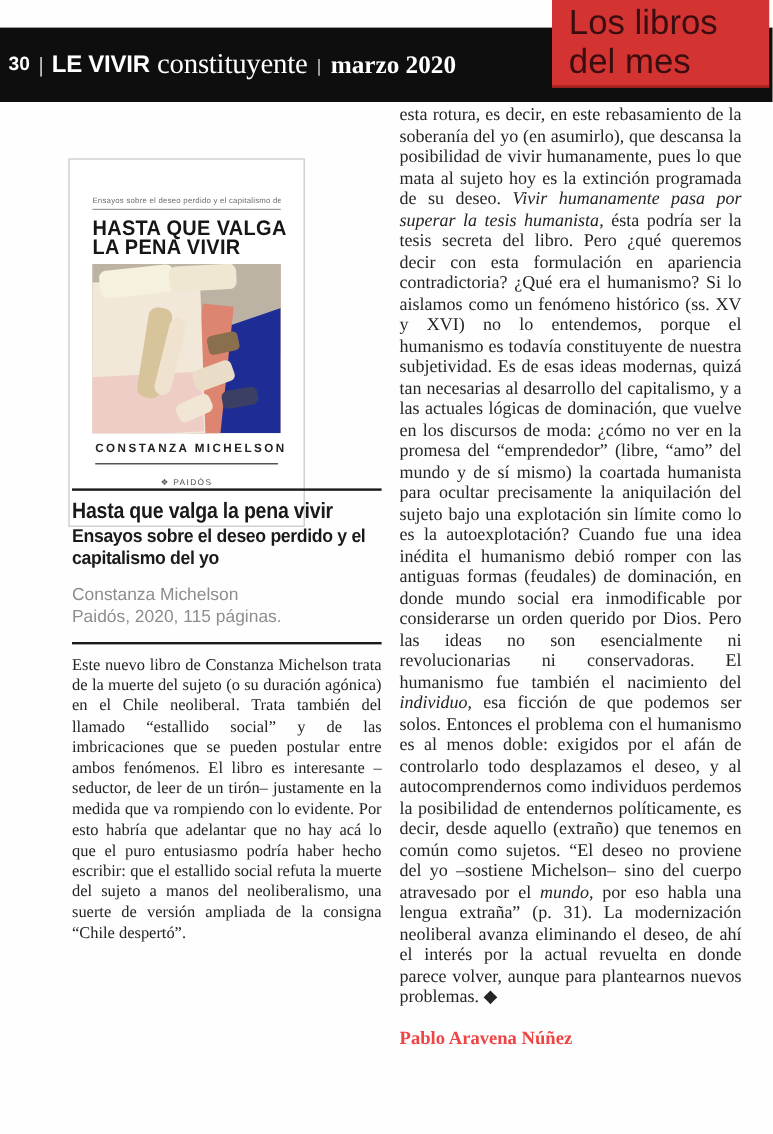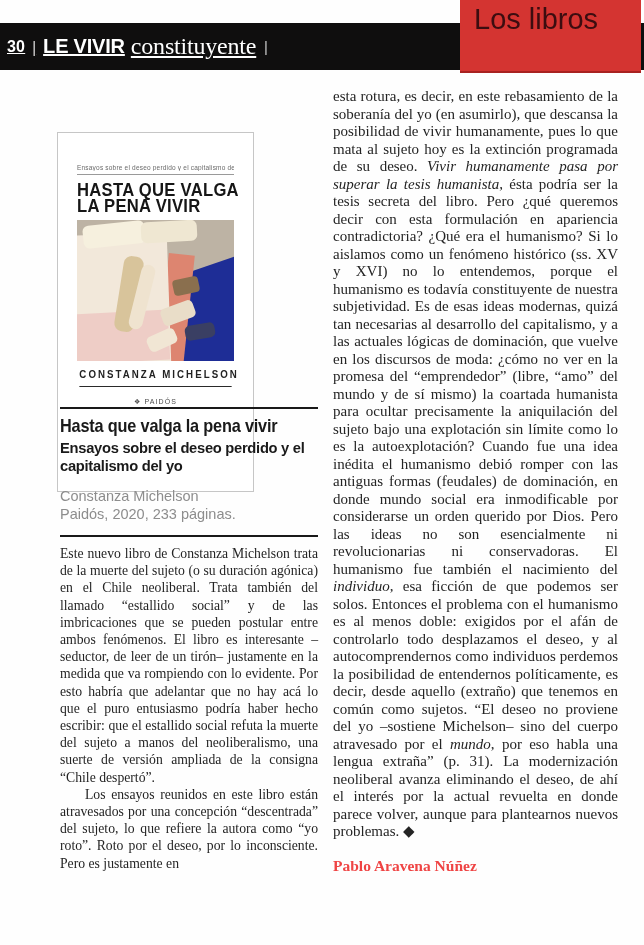--- a/index.html
+++ b/index.html
@@ -1,35 +1,35 @@
 <!DOCTYPE html>
 <html lang="es"><head>
 <meta charset="utf-8">
 <style>
   html,body{margin:0;padding:0;}
   body{background:#ffffff;font-family:"Liberation Sans",sans-serif;}
   .page{position:relative;width:644px;height:945px;background:#fefefe;overflow:hidden;}
 
   
-  .header-bar{position:absolute;left:0;top:23px;width:644px;height:47px;background:#0f0e0e;
-    color:#fff;display:flex;align-items:center;padding-left:7px;box-sizing:border-box;text-decoration:underline;}
+  .header-bar{position:absolute;left:0;top:23px;width:644px;height:62px;background:#0f0e0e;
+    color:#fff;display:flex;align-items:center;padding-left:7px;box-sizing:border-box;}
   .hb-num{font-size:16px;font-weight:700;letter-spacing:.2px;}
   .hb-sep{font-weight:300;font-size:15px;opacity:.85;margin:0 7px;transform:scaleY(1.15);}
   .hb-sep2{font-weight:300;font-size:13px;opacity:.85;margin:0 8px;}
   .hb-lemonde{font-size:20px;font-weight:800;letter-spacing:-.2px;}
   .hb-diplo{font-family:"Liberation Serif",serif;font-size:24px;font-weight:400;margin-left:6px;letter-spacing:-.2px;}
   .hb-issue{font-family:"Liberation Serif",serif;font-size:21px;font-weight:700;}
 
   
   .badge{position:absolute;left:460px;top:0;width:181px;height:73px;background:#d43431;
     color:#3c0d10;font-size:29px;line-height:33px;font-weight:500;padding:3px 0 0 14px;
     box-sizing:border-box;border-bottom:2px solid #a82220;}
 
   
-  .cover{position:absolute;left:57px;top:132px;width:197px;height:360px;background:#fff;
+  .cover{position:absolute;left:57px;top:132px;width:197px;height:307px;background:#fff;
     border:1px solid #c6c6c6;box-sizing:border-box;padding:0 19px;text-align:center;}
   .cover-tagline{margin-top:31px;font-size:6.5px;color:#6a6a6a;letter-spacing:.2px;white-space:nowrap;
     overflow:hidden;}
   .cover-rule{height:1px;background:#9a9a9a;margin-top:3px;}
   .cover-title{margin-top:7px;text-align:left;font-weight:800;font-size:17.5px;line-height:16px;
     color:#161616;letter-spacing:.3px;white-space:nowrap;transform:scaleX(.95);transform-origin:left;}
   
   .cover-photo{position:relative;margin-top:6px;height:141px;background:#c2b9ab;overflow:hidden;}
   .ph-wall{position:absolute;left:0;top:0;width:100%;height:55%;background:#bdb3a4;}
   .ph-floor{position:absolute;left:-10%;bottom:-6%;width:70%;height:45%;background:#dcd7cb;transform:rotate(-6deg);}
@@ -73,24 +73,26 @@
 <body>
 
 <div class="page">
 
   <div class="header-bar" style="background: rgb(15, 14, 14); color: rgb(255, 255, 255);">
     <span class="hb-num">30</span>
     <span class="hb-sep">|</span>
     <span class="hb-lemonde">LE VIVIR</span>
     <span class="hb-diplo">constituyente</span>
     <span class="hb-sep hb-sep2">|</span>
+    <span class="hb-issue">marzo 2020</span>
   </div>
 
   <div class="badge" style="background: rgb(212, 52, 49); color: rgb(60, 13, 16);">
     <div>Los libros</div>
+    <div>del mes</div>
   </div>
 
   <div class="cover">
     <div class="cover-tagline">Ensayos sobre el deseo perdido y el capitalismo del yo</div>
     <div class="cover-rule"></div>
     <div class="cover-title">
       <div>HASTA QUE VALGA</div>
       <div>LA PENA VIVIR</div>
     </div>
     <div class="cover-photo">
@@ -112,25 +114,24 @@
     <div class="cover-author">CONSTANZA MICHELSON</div>
     <div class="cover-logo">❖ PAIDÓS</div>
   </div>
 
   <div class="left-col">
     <div class="rule"></div>
     <h2 class="rv-title">Hasta que valga la pena vivir</h2>
     <h3 class="rv-subtitle">Ensayos sobre el deseo perdido y el capitalismo del yo</h3>
     <div class="rv-meta">
       <div>Constanza Michelson</div>
-      <div>Paidós, 2020, 233 páginas.</div>
+      <div>Paidós, 2020, 115 páginas.</div>
     </div>
     <div class="rule rule2"></div>
     <p class="body p1">Este nuevo libro de Constanza Michelson trata de la muerte del sujeto (o su duración agónica) en el Chile neoliberal. Trata también del llamado “estallido social” y de las imbricaciones que se pueden postular entre ambos fenómenos. El libro es interesante –seductor, de leer de un tirón– justamente en la medida que va rompiendo con lo evidente. Por esto habría que adelantar que no hay acá lo que el puro entusiasmo podría haber hecho escribir: que el estallido social refuta la muerte del sujeto a manos del neoliberalismo, una suerte de versión ampliada de la consigna “Chile despertó”.</p>
-    <p class="body p2">Los ensayos reunidos en este libro están atravesados por una concepción “descentrada” del sujeto, lo que refiere la autora como “yo roto”. Roto por el deseo, por lo inconsciente. Pero es justamente en</p>
   </div>
 
   <div class="right-col">
     <p class="body"><span>esta rotura, es decir, en este rebasamiento de la soberanía del yo (en asumirlo), que descansa la posibilidad de vivir humanamente, pues lo que mata al sujeto hoy es la extinción programada de su deseo. </span><span style="font-style: italic;">Vivir humanamente pasa por superar la tesis humanista</span><span>, ésta podría ser la tesis secreta del libro. Pero ¿qué queremos decir con esta formulación en apariencia contradictoria? ¿Qué era el humanismo? Si lo aislamos como un fenómeno histórico (ss. XV y XVI) no lo entendemos, porque el humanismo es todavía constituyente de nuestra subjetividad. Es de esas ideas modernas, quizá tan necesarias al desarrollo del capitalismo, y a las actuales lógicas de dominación, que vuelve en los discursos de moda: ¿cómo no ver en la promesa del “emprendedor” (libre, “amo” del mundo y de sí mismo) la coartada humanista para ocultar precisamente la aniquilación del sujeto bajo una explotación sin límite como lo es la autoexplotación? Cuando fue una idea inédita el humanismo debió romper con las antiguas formas (feudales) de dominación, en donde mundo social era inmodificable por considerarse un orden querido por Dios. Pero las ideas no son esencialmente ni revolucionarias ni conservadoras. El humanismo fue también el nacimiento del </span><span style="font-style: italic;">individuo</span><span>, esa ficción de que podemos ser solos. Entonces el problema con el humanismo es al menos doble: exigidos por el afán de controlarlo todo desplazamos el deseo, y al autocomprendernos como individuos perdemos la posibilidad de entendernos políticamente, es decir, desde aquello (extraño) que tenemos en común como sujetos. “El deseo no proviene del yo –sostiene Michelson– sino del cuerpo atravesado por el </span><span style="font-style: italic;">mundo</span><span>, por eso habla una lengua extraña” (p. 31). La modernización neoliberal avanza eliminando el deseo, de ahí el interés por la actual revuelta en donde parece volver, aunque para plantearnos nuevos problemas. ◆</span></p>
     <p class="reviewer">Pablo Aravena Núñez</p>
   </div>
 
 </div>
 
 </body></html>

